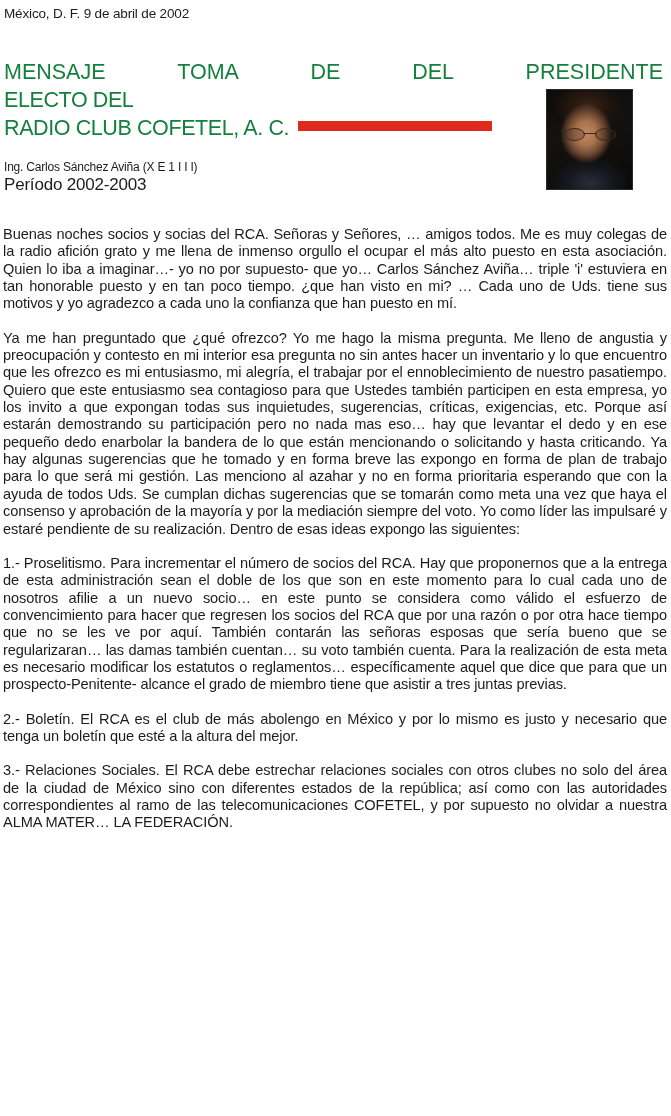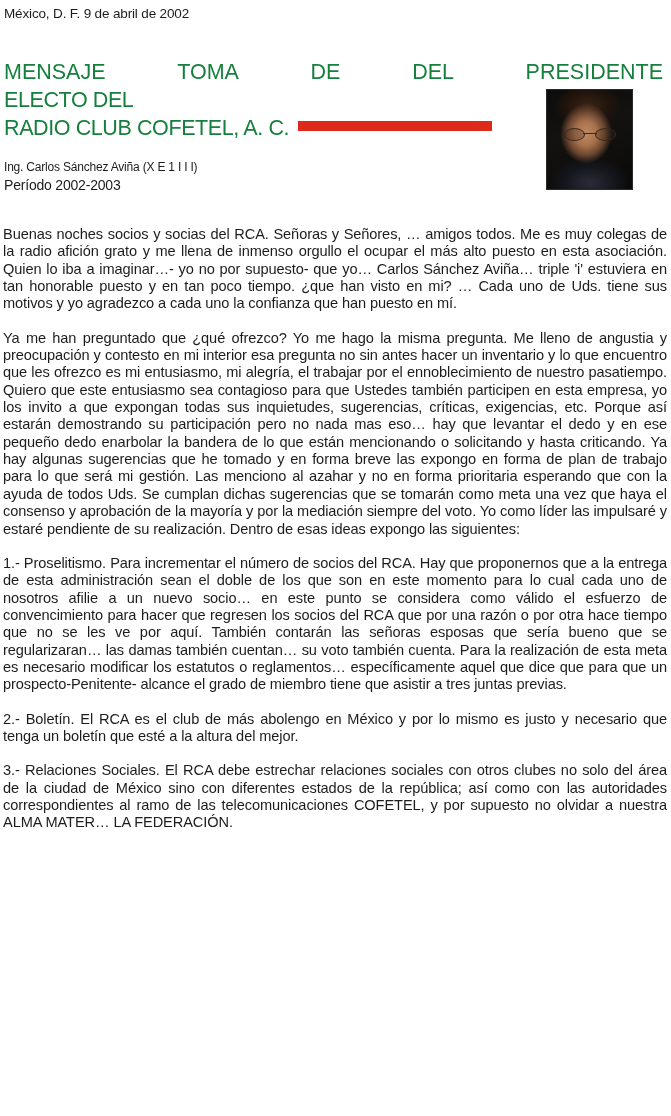--- a/index.html
+++ b/index.html
@@ -125,21 +125,21 @@
     top: 158px;
     font-size: 12px;
     line-height: 18px;
     letter-spacing: -0.2px;
     white-space: nowrap;
   }
   .period-line {
     position: absolute;
     left: 4px;
     top: 176px;
-    font-size: 14px;
+    font-size: 17px;
     line-height: 18px;
     letter-spacing: -0.2px;
     white-space: nowrap;
   }
 
   
   .body-block {
     position: absolute;
     left: 3px;
     top: 194px;

